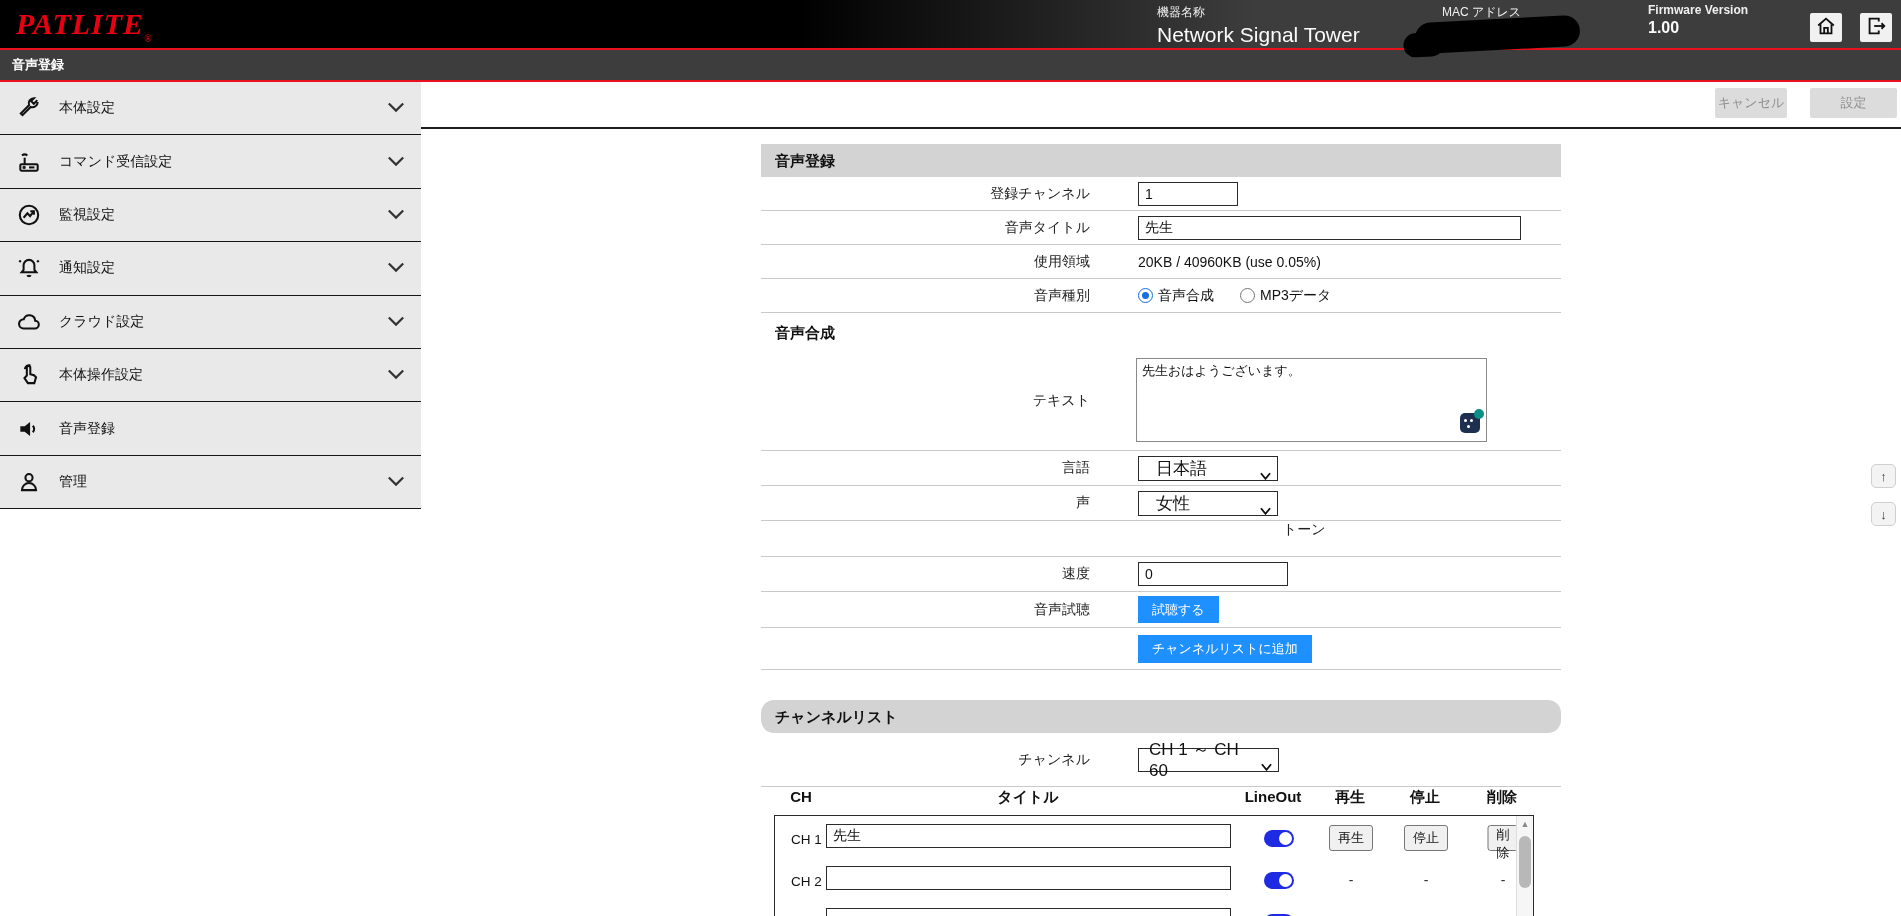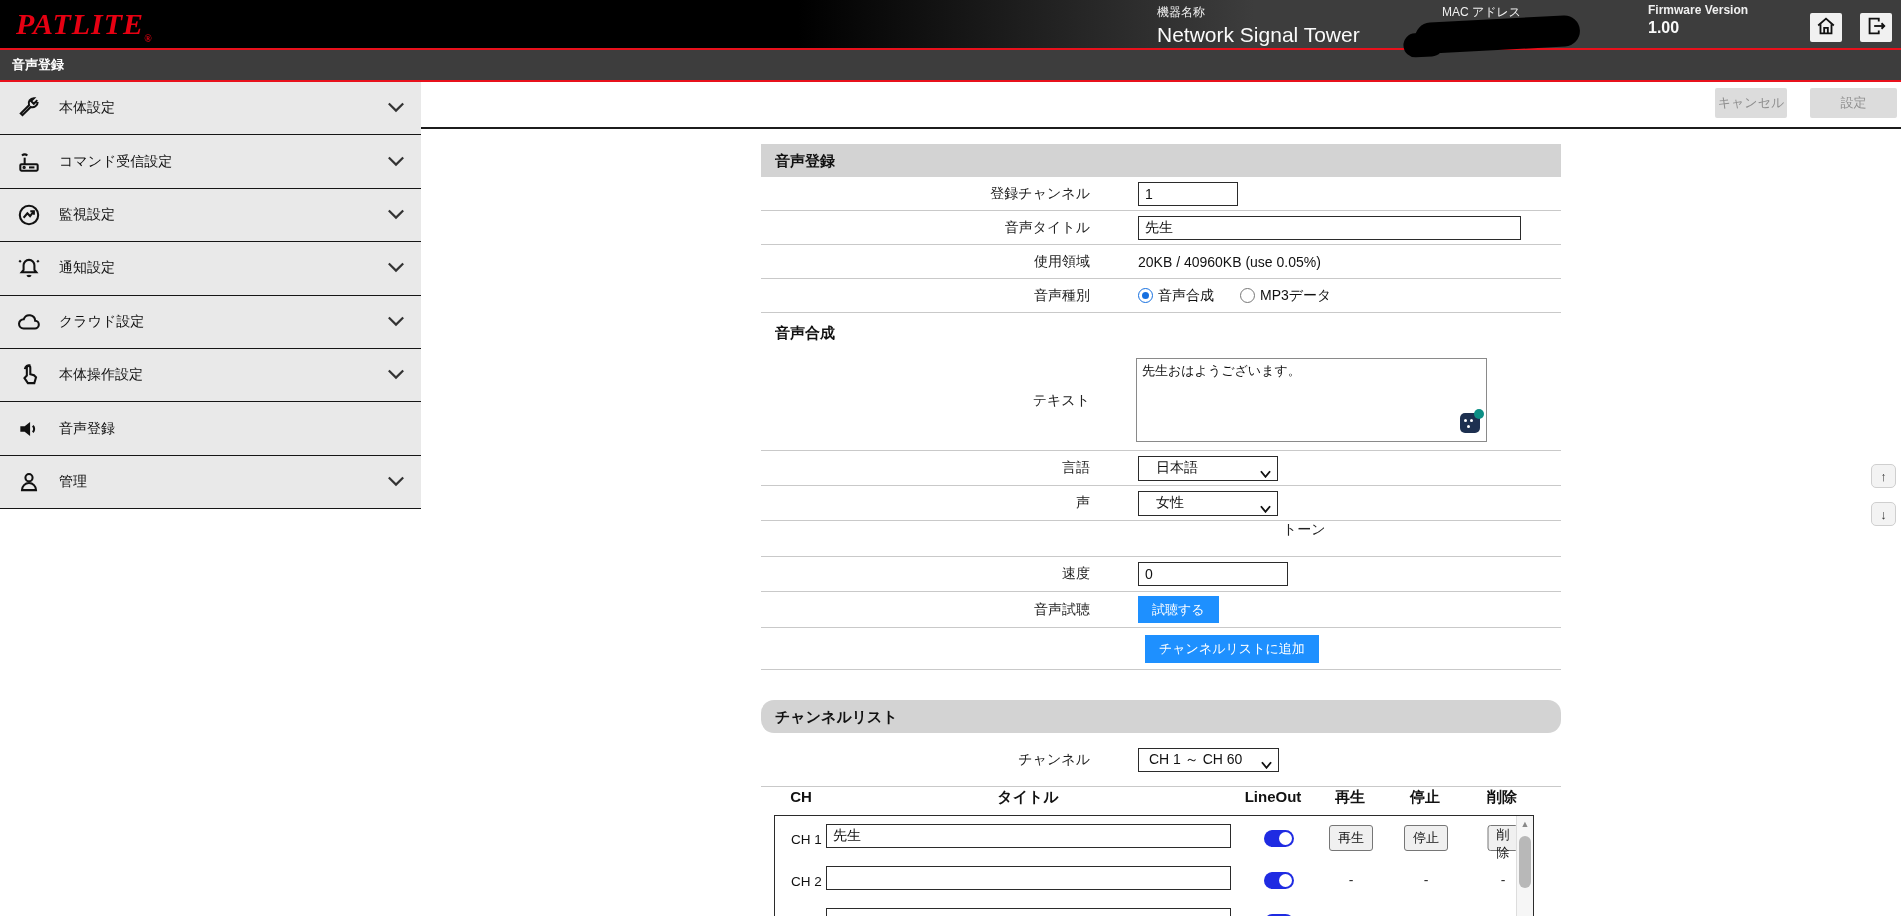--- a/index.html
+++ b/index.html
@@ -43,21 +43,21 @@
   
   .secbar { position:absolute; left:761px; width:800px; height:33px; background:#d3d3d3; }
   .secbar span { position:absolute; left:14px; line-height:33px; font-size:15px; font-weight:bold; color:#111; }
   .frow { position:absolute; left:761px; width:800px; border-bottom:1px solid #c9c9c9;
           display:flex; align-items:center; }
   .flabel { width:329px; text-align:right; font-size:14px; color:#222; flex:0 0 329px; }
   .fval { margin-left:48px; font-size:14px; color:#111; display:flex; align-items:center; }
   .tin { border:1.5px solid #2b2b2b; height:24px; font-size:14px; font-family:inherit; padding:0 6px; color:#111; background:#fff; }
   .sectitle { position:absolute; left:775px; font-size:15px; font-weight:bold; color:#111; }
   .sel { position:relative; border:1.5px solid #2b2b2b; height:25px; background:#fff; display:flex;
-         align-items:center; padding:0 24px 0 17px; font-size:14px; color:#111; cursor:pointer; }
+         align-items:center; padding:0 24px 0 17px; font-size:17px; color:#111; cursor:pointer; }
   .sel .selchev { position:absolute; right:6px; top:8px; }
   .radio { width:15px; height:15px; border-radius:50%; position:relative; display:inline-block; vertical-align:-3px; }
   .radio.on { border:1.5px solid #1670e0; }
   .radio.on:after { content:""; position:absolute; left:2.5px; top:2.5px; width:7px; height:7px;
                     border-radius:50%; background:#1670e0; }
   .radio.off { border:1.5px solid #777; background:#fff; }
   .rlabel { font-size:14px; margin:0 26px 0 5px; }
   .bluebtn { background:#1e90ff; color:#fff; border:none; font-size:13px; font-family:inherit;
              height:27px; padding:0 14px; cursor:pointer; }
   textarea.txt { position:absolute; left:1136px; top:358px; width:351px; height:84px; resize:none;
@@ -344,21 +344,21 @@
   <div class="frow" style="top:592px; height:36px;">
     <div class="flabel">音声試聴</div>
     <div class="fval">
         <button class="bluebtn">試聴する</button>
       </div>
   </div>
 
   <div class="frow" style="top:628px; height:42px; align-items:flex-start;">
     <div class="flabel"></div>
     <div class="fval" style="margin-top:7px;">
-        <button class="bluebtn" style="height:28px;margin-left:7px;">チャンネルリストに追加</button>
+        <button class="bluebtn" style="height:28px;">チャンネルリストに追加</button>
       </div>
   </div>
 
   <div class="secbar" style="top:700px;border-radius:13px;">
     <span>チャンネルリスト</span>
   </div>
 
   <div class="frow" style="top:733px; height:54px;">
     <div class="flabel">チャンネル</div>
     <div class="fval">

